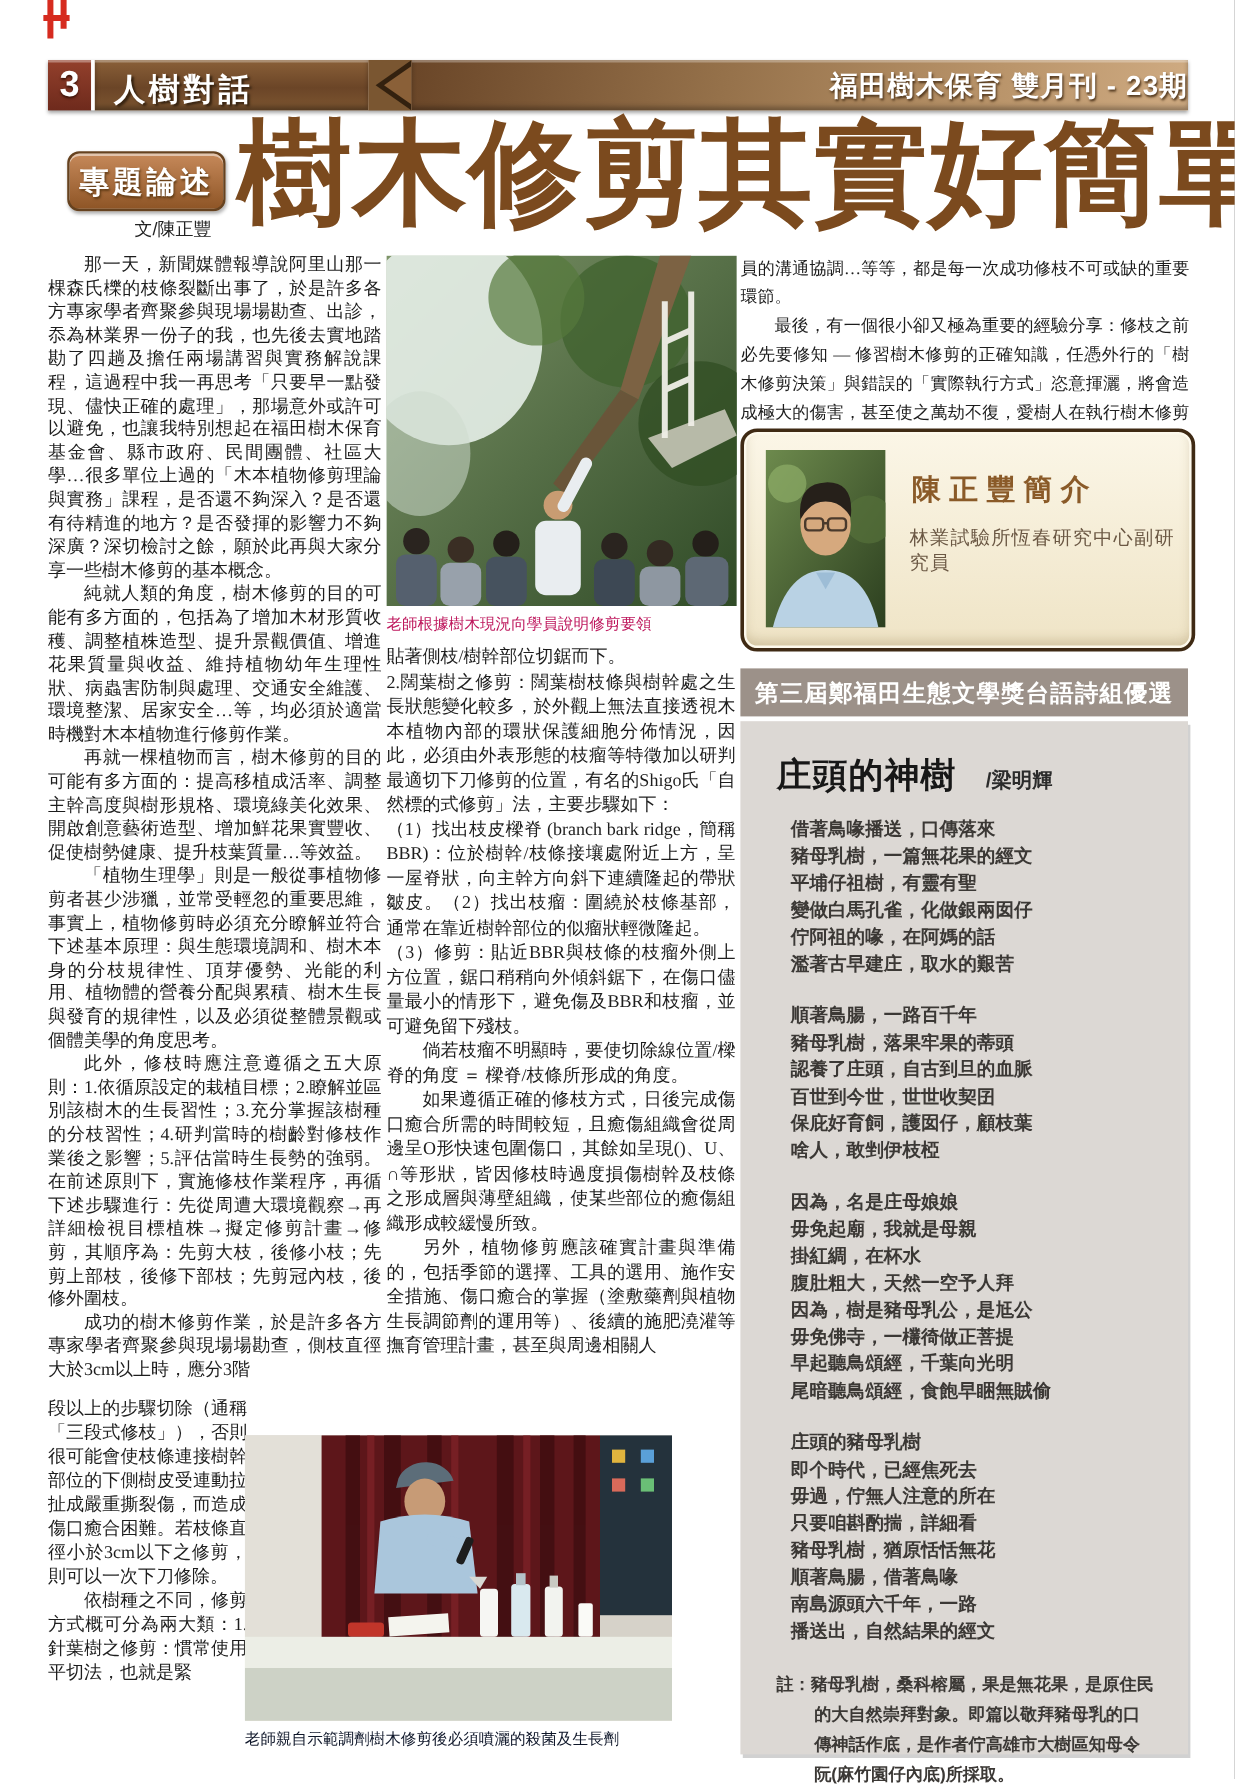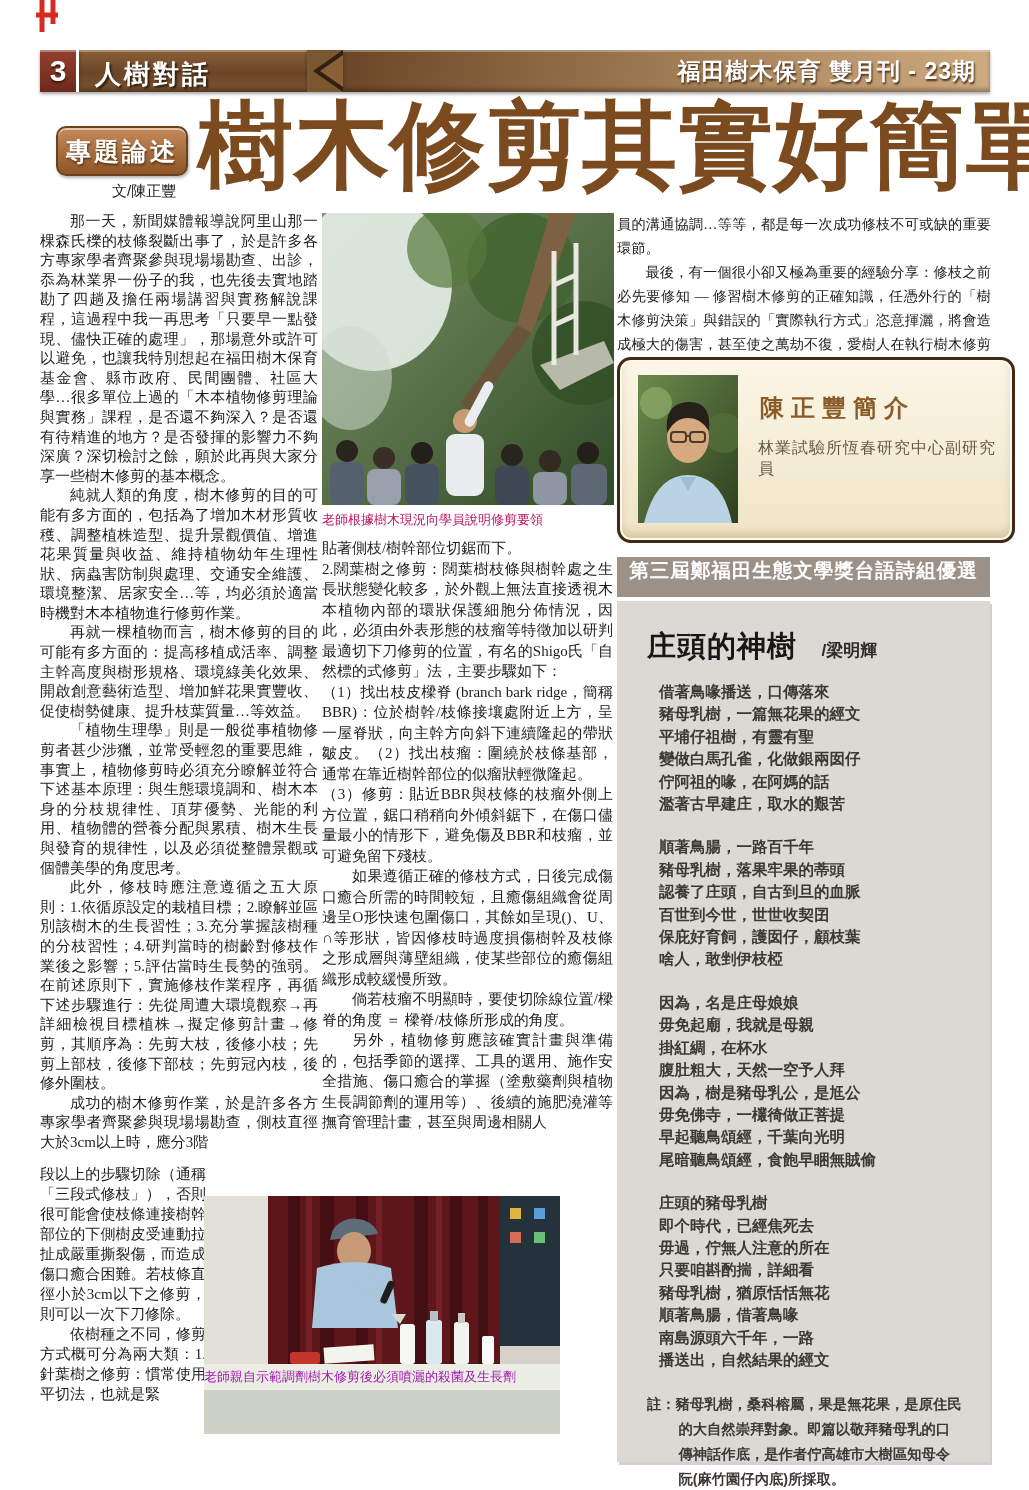--- a/index.html
+++ b/index.html
@@ -15,21 +15,21 @@
         background:linear-gradient(180deg,#93402c,#6e2a1c);color:#fff;font-weight:bold;font-size:30px;
         text-shadow:0 2px 2px #3c1409;box-shadow:inset 0 2px 0 rgba(255,255,255,.35);}
   .banner .sep{width:3px;background:#fff;}
   .banner .section{width:212px;display:flex;align-items:flex-end;padding-left:16px;
         background:linear-gradient(180deg,#8a6038 0%,#6b4527 55%,#7d5631 100%);
         box-shadow:inset 0 2px 0 rgba(255,255,255,.30),inset 0 -3px 4px rgba(0,0,0,.35);}
   .banner .section span{color:#fff;font-weight:bold;font-size:26px;letter-spacing:3px;
         text-shadow:2px 2px 2px #32200f;}
   .banner .chev{width:36px;height:42px;display:block;
         background:linear-gradient(180deg,#8a6038 0%,#6b4527 55%,#7d5631 100%);}
-  .banner .issuezone{flex:1;display:flex;align-items:center;justify-content:flex-end;padding-right:14px;
+  .banner .issuezone{flex:1;display:flex;align-items:center;justify-content:flex-end;
         background:linear-gradient(100deg,#6a4628 0%,#95714a 40%,#b9946a 75%,#cfab82 100%);
         box-shadow:inset 0 2px 0 rgba(255,255,255,.30),inset 0 -3px 4px rgba(0,0,0,.30);}
   .banner .issuezone span{color:#fff;font-weight:bold;font-size:23px;letter-spacing:1px;
         text-shadow:1px 2px 2px #4a3118;}
   
   .badge{position:absolute;left:56px;top:126px;width:128px;height:46px;border-radius:10px;
         background:linear-gradient(180deg,#c6895a,#8e5526);border:2px solid #66421f;
         box-shadow:inset 0 2px 0 rgba(255,255,255,.5),1px 2px 3px rgba(0,0,0,.3);
         display:flex;align-items:center;justify-content:center;
         font-family:"Liberation Sans","DejaVu Sans",sans-serif;}
@@ -48,36 +48,36 @@
   .col1b p{font-size:15px;line-height:20px;}
   .col2{position:absolute;left:322px;top:538px;width:291px;height:650px;overflow:hidden;}
   .col2 p{font-size:15px;line-height:20.5px;}
   .col3{position:absolute;left:617px;top:212px;width:374px;height:146px;overflow:hidden;}
   .col3 p{font-size:14.2px;line-height:24px;}
   
   .photo1{position:absolute;left:322px;top:213px;width:292px;height:292px;}
   .cap1{position:absolute;left:322px;top:511px;width:292px;font-size:13px;color:#be185d;
         font-family:Liberation Sans, sans-serif;}
   .photo2{position:absolute;left:204px;top:1196px;width:356px;height:238px;}
-  .cap2{position:absolute;left:204px;top:1368px;width:380px;font-size:13px;color:#a21caf;
+  .cap2{position:absolute;left:204px;top:1440px;width:380px;font-size:13px;color:#0f172a;
         font-family:"Liberation Sans","DejaVu Sans",sans-serif;}
   .photo1 svg,.photo2 svg{display:block;width:100%;height:100%;}
   
   .profile{position:absolute;left:617px;top:357px;width:373px;height:180px;border-radius:14px;
         border:3px solid #3f2a14;background:linear-gradient(180deg,#fbf6e7,#efe4c6);
-        box-shadow:inset 0 0 0 2px #fdf9ec, inset 0 -6px 10px rgba(120,90,40,.25);padding-left:19px;}
+        box-shadow:inset 0 0 0 2px #fdf9ec, inset 0 -6px 10px rgba(120,90,40,.25);}
   .profile .pphoto{position:absolute;left:18px;top:15px;width:100px;height:148px;}
   .profile .pphoto svg{display:block;width:100%;height:100%;}
   .profile .ptitle{position:absolute;left:140px;top:32px;font-family:"Liberation Serif","DejaVu Serif",serif;
         font-weight:bold;font-size:24px;letter-spacing:7px;color:#8a5a28;}
   .profile .pline1{position:absolute;left:138px;top:78px;font-size:16px;color:#6b5844;letter-spacing:1px;}
   .profile .pline2{position:absolute;left:138px;top:108px;font-size:16px;color:#6b5844;letter-spacing:1px;}
   
   .award{position:absolute;left:617px;top:557px;width:373px;height:40px;background:#9c9189;
-        display:flex;align-items:flex-start;justify-content:center;
+        display:flex;align-items:center;justify-content:center;
         font-family:"Liberation Sans","DejaVu Sans",sans-serif;}
   .award span{color:#fff;font-weight:bold;font-size:19.5px;letter-spacing:1px;}
   .poem{position:absolute;left:617px;top:601px;width:373px;height:861px;background:#dcd8d4;
         box-shadow:2px 3px 0 rgba(0,0,0,.18);box-sizing:border-box;padding:26px 28px 0 30px;
         font-family:"Liberation Sans","DejaVu Sans",sans-serif;}
   .poem .ptitlerow{margin-bottom:14px;}
   .poem .poemtitle{font-size:29px;font-weight:900;color:#171717;letter-spacing:1px;}
   .poem .poemauthor{font-size:17px;font-weight:bold;color:#2b2b2b;margin-left:20px;}
   .poem .stanza{white-space:pre-line;font-size:15.5px;line-height:22.4px;font-weight:bold;
         color:#3b3835;margin:0 0 21px 12px;}
@@ -172,22 +172,22 @@
         <rect x="249" y="251" width="36" height="41" rx="8" fill="#5d6874"></rect>
     </svg>
   </figure>
   <figcaption class="cap1">老師根據樹木現況向學員說明修剪要領</figcaption>
 
   <section class="col2 bodytext">
     <p>貼著側枝/樹幹部位切鋸而下。</p>
     <p>2.闊葉樹之修剪：闊葉樹枝條與樹幹處之生長狀態變化較多，於外觀上無法直接透視木本植物內部的環狀保護細胞分佈情況，因此，必須由外表形態的枝瘤等特徵加以研判最適切下刀修剪的位置，有名的Shigo氏「自然標的式修剪」法，主要步驟如下：</p>
     <p>（1）找出枝皮樑脊 (branch bark ridge，簡稱BBR)：位於樹幹/枝條接壤處附近上方，呈一屋脊狀，向主幹方向斜下連續隆起的帶狀皺皮。（2）找出枝瘤：圍繞於枝條基部，通常在靠近樹幹部位的似瘤狀輕微隆起。</p>
     <p>（3）修剪：貼近BBR與枝條的枝瘤外側上方位置，鋸口稍稍向外傾斜鋸下，在傷口儘量最小的情形下，避免傷及BBR和枝瘤，並可避免留下殘枝。</p>
+    <p class="ind">倘若枝瘤不明顯時，要使切除線位置/樑脊的角度 ＝ 樑脊/枝條所形成的角度。</p>
     <p class="ind">如果遵循正確的修枝方式，日後完成傷口癒合所需的時間較短，且癒傷組織會從周邊呈O形快速包圍傷口，其餘如呈現()、U、∩等形狀，皆因修枝時過度損傷樹幹及枝條之形成層與薄壁組織，使某些部位的癒傷組織形成較緩慢所致。</p>
-    <p class="ind">倘若枝瘤不明顯時，要使切除線位置/樑脊的角度 ＝ 樑脊/枝條所形成的角度。</p>
     <p class="ind">另外，植物修剪應該確實計畫與準備的，包括季節的選擇、工具的選用、施作安全措施、傷口癒合的掌握（塗敷藥劑與植物生長調節劑的運用等）、後續的施肥澆灌等撫育管理計畫，甚至與周邊相關人</p>
   </section>
 
   <figure class="photo2 abs" style="margin:0">
     <svg viewBox="0 0 356 238" preserveAspectRatio="none">
       <rect width="356" height="238" fill="#d6d2c9"></rect>
       <rect x="0" y="0" width="64" height="238" fill="#e3e0d8"></rect>
       <rect x="64" y="0" width="232" height="196" fill="#5d161a"></rect>
       <g fill="#400e11" opacity="0.85">
         <rect x="84" y="0" width="12" height="196"></rect>

